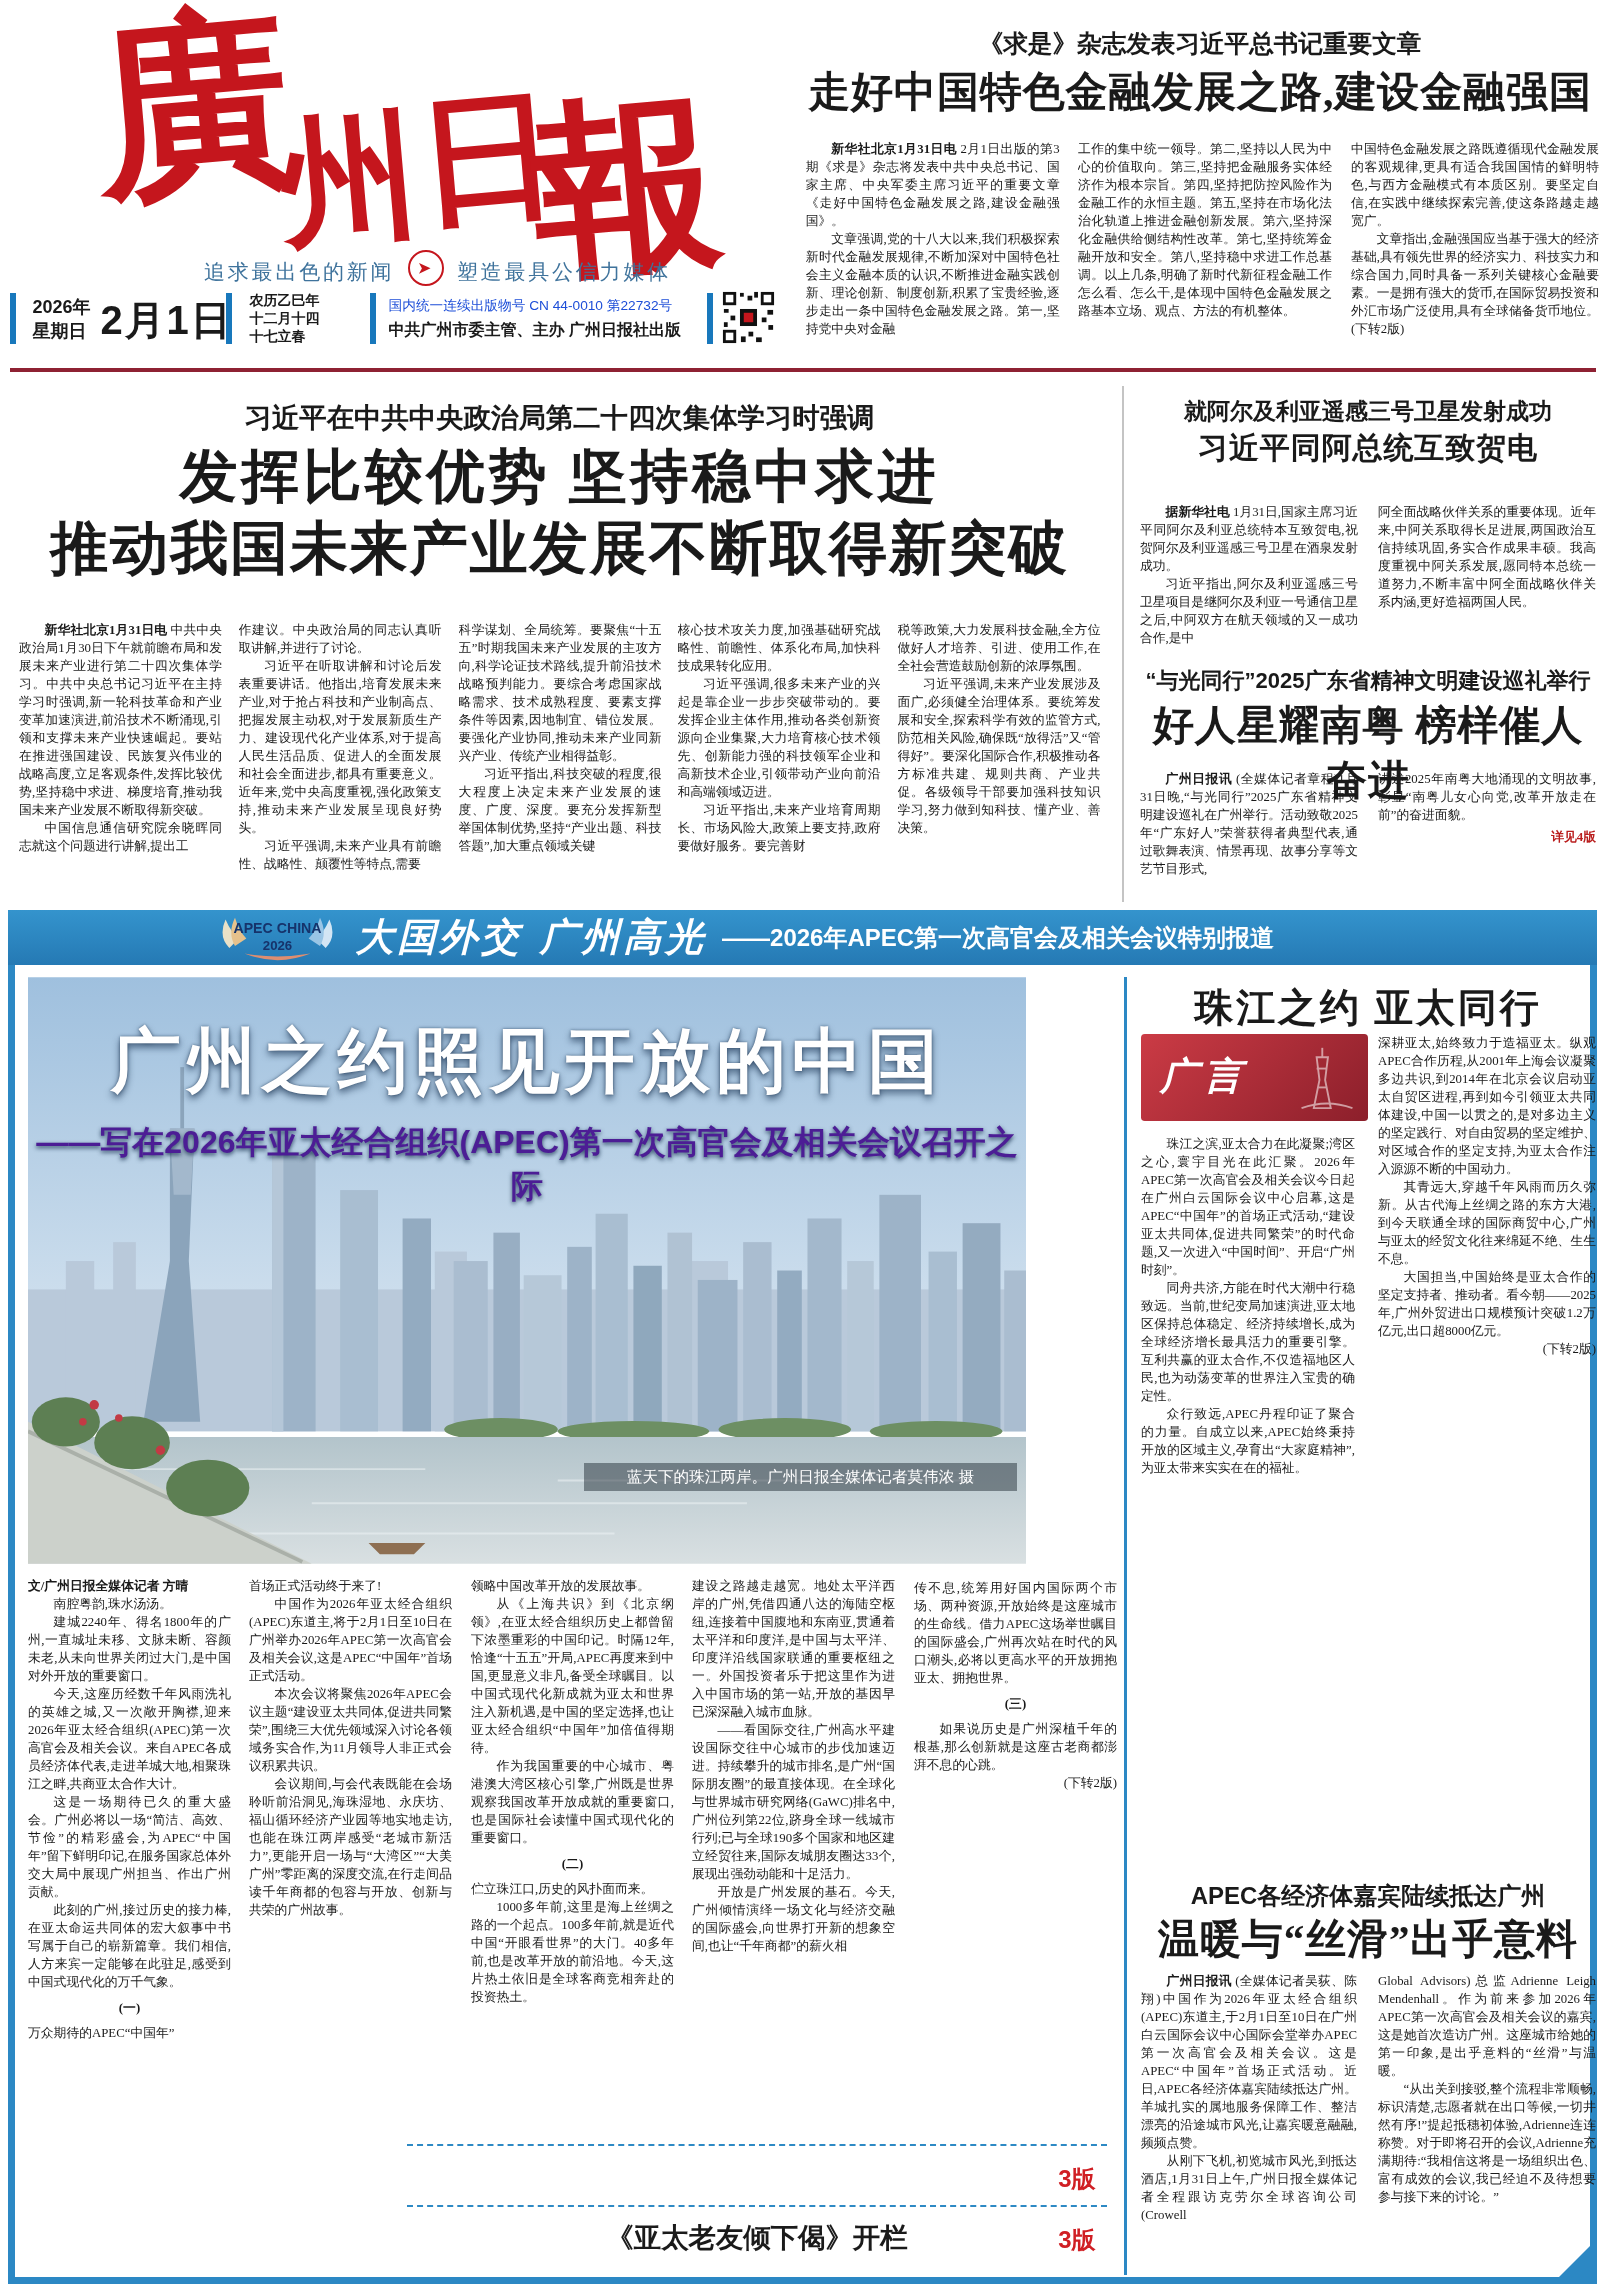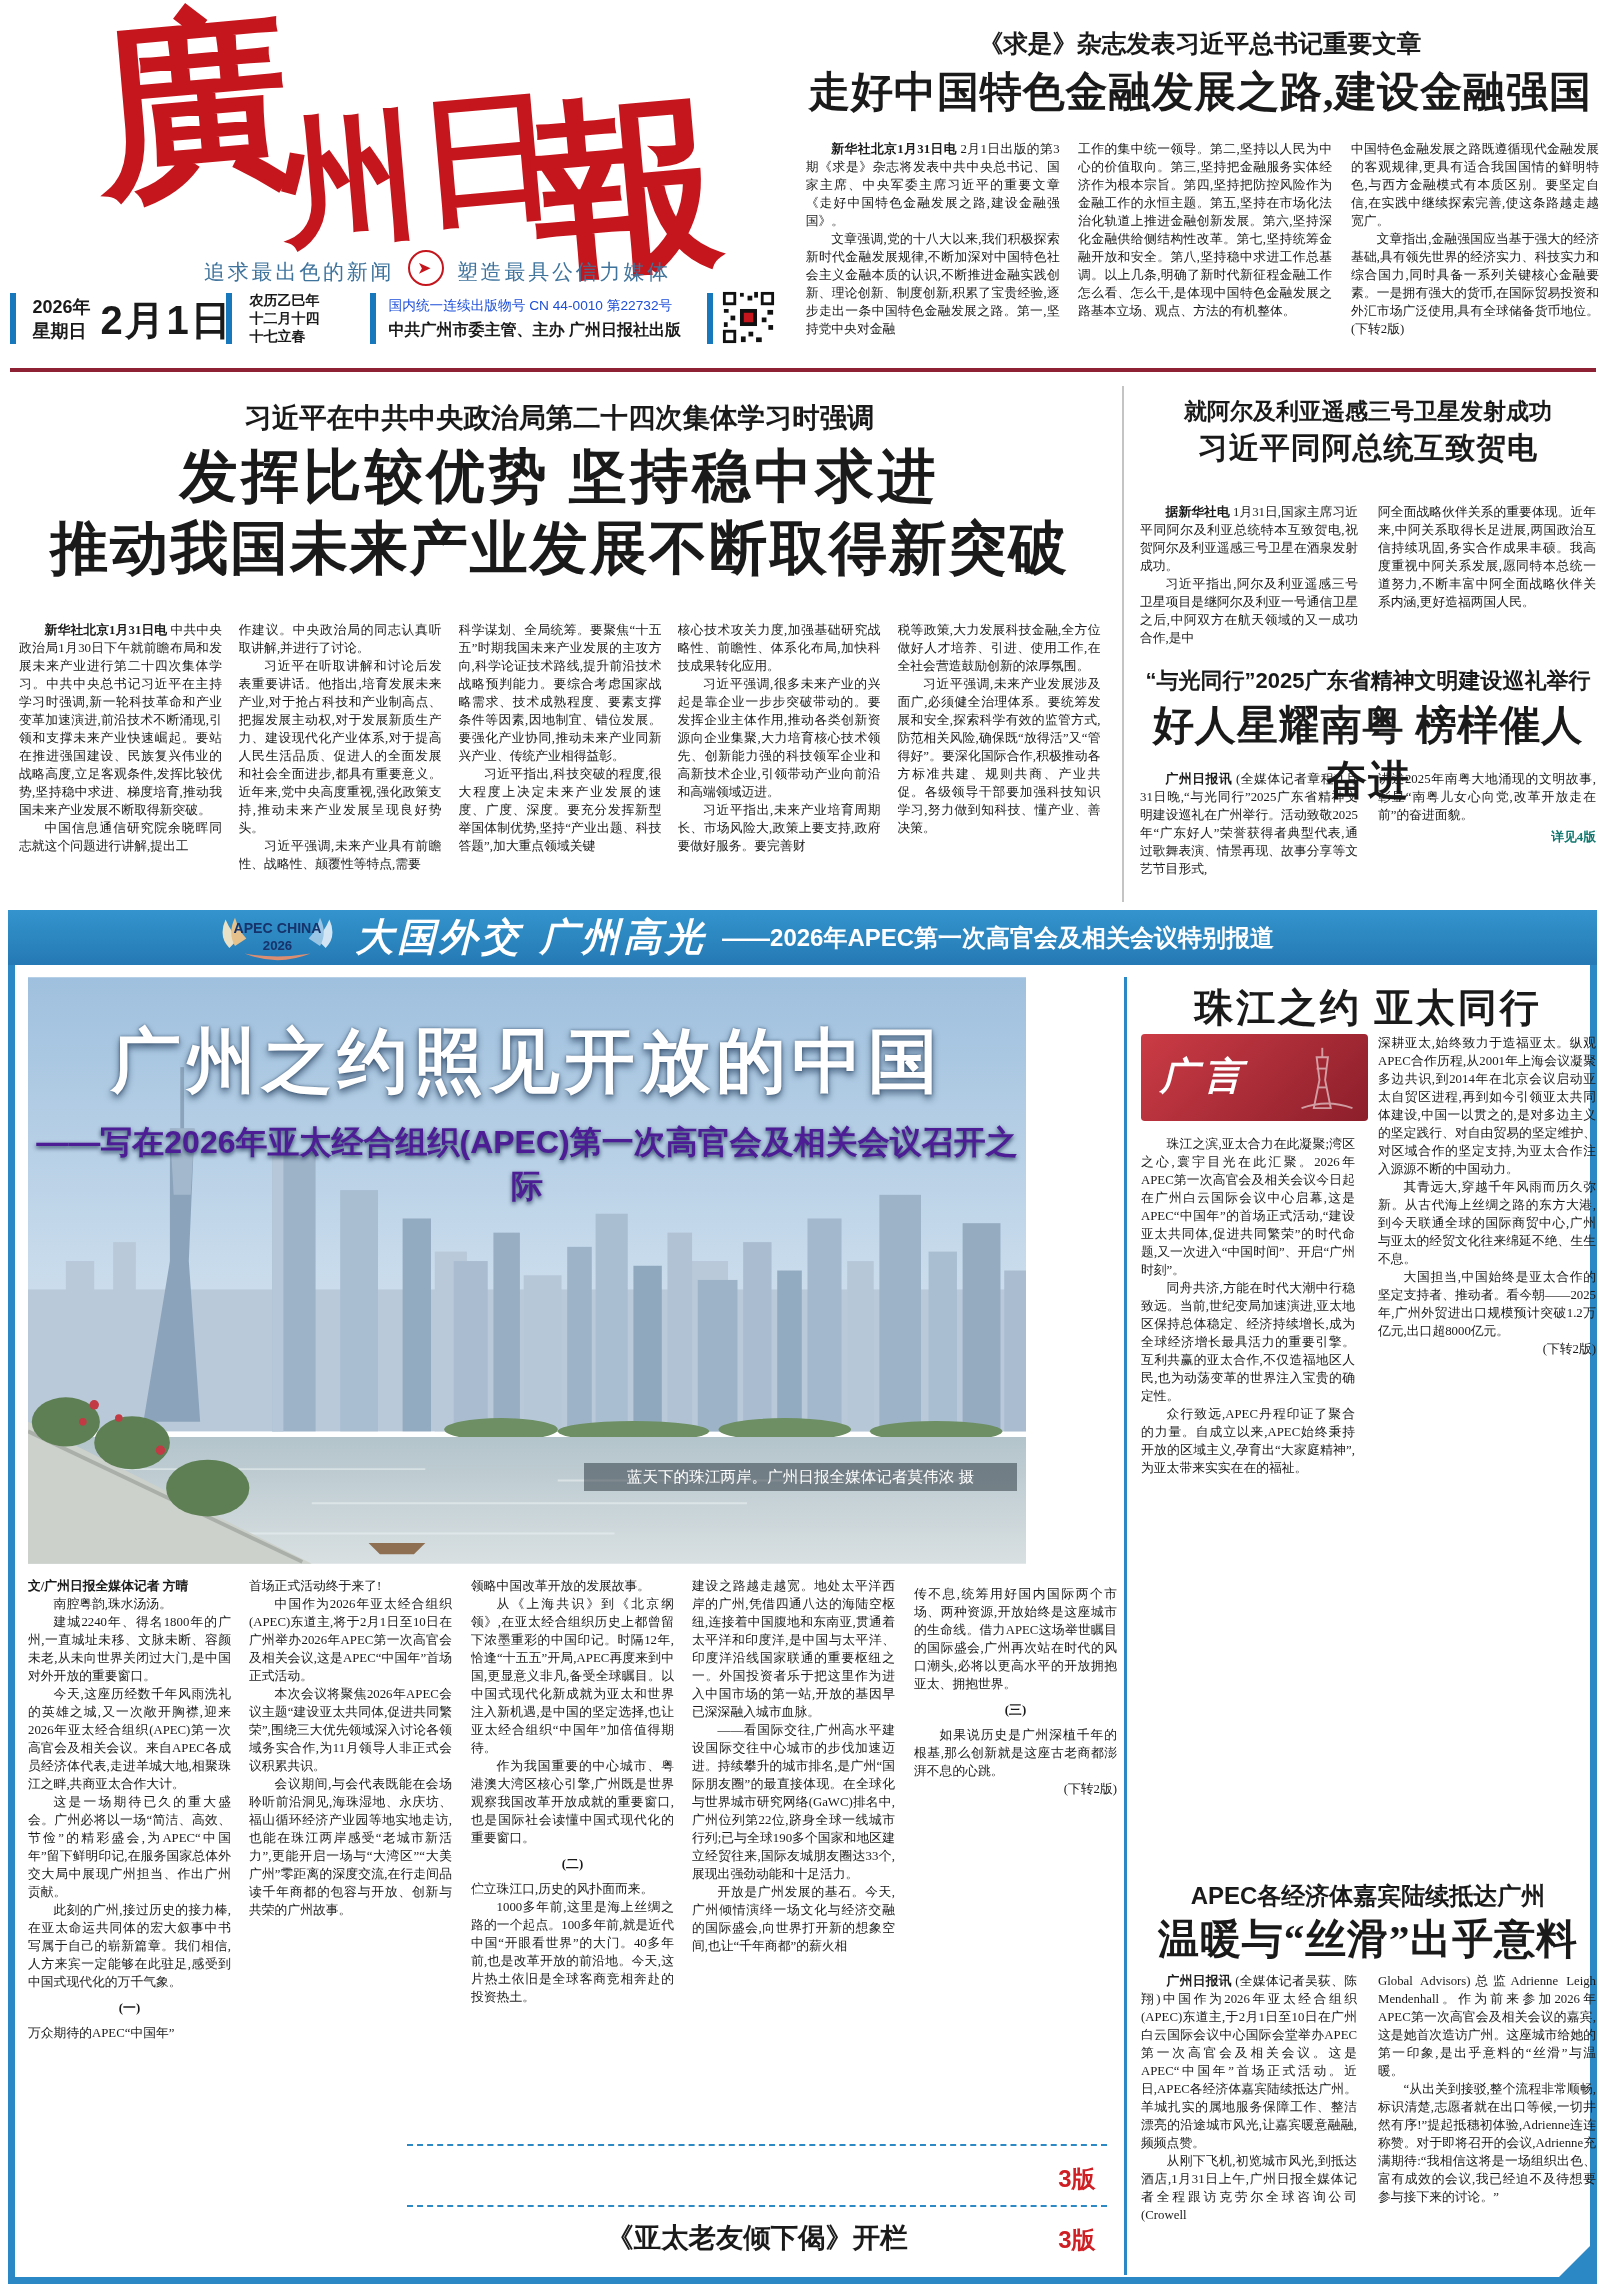--- a/index.html
+++ b/index.html
@@ -21,21 +21,21 @@
   
   .kicker{position:absolute;width:100%;text-align:center;font-weight:bold;font-family:"Liberation Sans",sans-serif;}
   .head{position:absolute;width:100%;text-align:center;font-weight:900;font-family:"Liberation Serif",serif;letter-spacing:0.9px;}
   
   .col{position:absolute;overflow:hidden;font-size:12.8px;line-height:18px;text-align:justify;}
   .para{margin:0;text-indent:2em;}
   .noind{text-indent:0;}
   .ctr{text-indent:0;text-align:center;font-weight:bold;margin:7.6px 0;}
   .jump{text-indent:0;text-align:right;}
   .byline{text-indent:0;font-weight:bold;}
-  .see{color:#0f766e;font-weight:bold;text-align:right;text-indent:0;margin-top:3.8px;}
+  .see{color:#b91c1c;font-weight:bold;text-align:right;text-indent:0;margin-top:3.8px;}
   .redrule{position:absolute;background:#8e2133;}
   .vrule{position:absolute;width:1.9px;background:#c4c4c4;}
   .vrule-blue{position:absolute;width:2.8px;background:#2c88c4;}
   
   .apec-frame{position:absolute;left:7.6px;top:910px;width:1589px;height:1374px;box-sizing:border-box;border:7.6px solid #2c88c4;border-top:none;background:#fff;}
   .banner{position:absolute;left:7.6px;top:910px;width:1589px;height:55px;background:linear-gradient(180deg,#3494cd,#2579b4);display:flex;align-items:center;}
   .banner-slogan{color:#fff;font-size:38px;font-weight:bold;font-style:italic;font-family:"DejaVu Serif",serif;letter-spacing:3.8px;white-space:nowrap;margin-left:17px;}
   .banner-sub{color:#fff;font-size:24px;font-weight:bold;font-family:"Liberation Sans",sans-serif;margin-left:15px;white-space:nowrap;}
   
   .photo{position:absolute;left:28px;top:977px;width:998px;height:587px;overflow:hidden;}
@@ -326,21 +326,21 @@
         <p class="para">作为我国重要的中心城市、粤港澳大湾区核心引擎,广州既是世界观察我国改革开放成就的重要窗口,也是国际社会读懂中国式现代化的重要窗口。</p>
         <p class="para ctr">(二)</p>
         <p class="para noind">伫立珠江口,历史的风扑面而来。</p>
         <p class="para">1000多年前,这里是海上丝绸之路的一个起点。100多年前,就是近代中国“开眼看世界”的大门。40多年前,也是改革开放的前沿地。今天,这片热土依旧是全球客商竞相奔赴的投资热土。</p>
       </div>
     <div class="col" style="left:664px;top:0;width:203px;height:556px;">
         <p class="para noind">建设之路越走越宽。地处太平洋西岸的广州,凭借四通八达的海陆空枢纽,连接着中国腹地和东南亚,贯通着太平洋和印度洋,是中国与太平洋、印度洋沿线国家联通的重要枢纽之一。外国投资者乐于把这里作为进入中国市场的第一站,开放的基因早已深深融入城市血脉。</p>
         <p class="para">——看国际交往,广州高水平建设国际交往中心城市的步伐加速迈进。持续攀升的城市排名,是广州“国际朋友圈”的最直接体现。在全球化与世界城市研究网络(GaWC)排名中,广州位列第22位,跻身全球一线城市行列;已与全球190多个国家和地区建立经贸往来,国际友城朋友圈达33个,展现出强劲动能和十足活力。</p>
         <p class="para">开放是广州发展的基石。今天,广州倾情演绎一场文化与经济交融的国际盛会,向世界打开新的想象空间,也让“千年商都”的薪火相</p>
       </div>
-    <div class="col" style="left:886px;top:8px;width:203px;height:530px;">
+    <div class="col" style="left:886px;top:2px;width:203px;height:530px;">
         <p class="para noind">传不息,统筹用好国内国际两个市场、两种资源,开放始终是这座城市的生命线。借力APEC这场举世瞩目的国际盛会,广州再次站在时代的风口潮头,必将以更高水平的开放拥抱亚太、拥抱世界。</p>
         <p class="para ctr">(三)</p>
         <p class="para">如果说历史是广州深植千年的根基,那么创新就是这座古老商都澎湃不息的心跳。</p>
         <p class="para jump">(下转2版)</p>
       </div>
   </div>
 
   <div class="abs" style="left:407px;top:2144px;width:700px;">
     <div class="teaser-row">
       <div class="teaser-page">3版</div>

